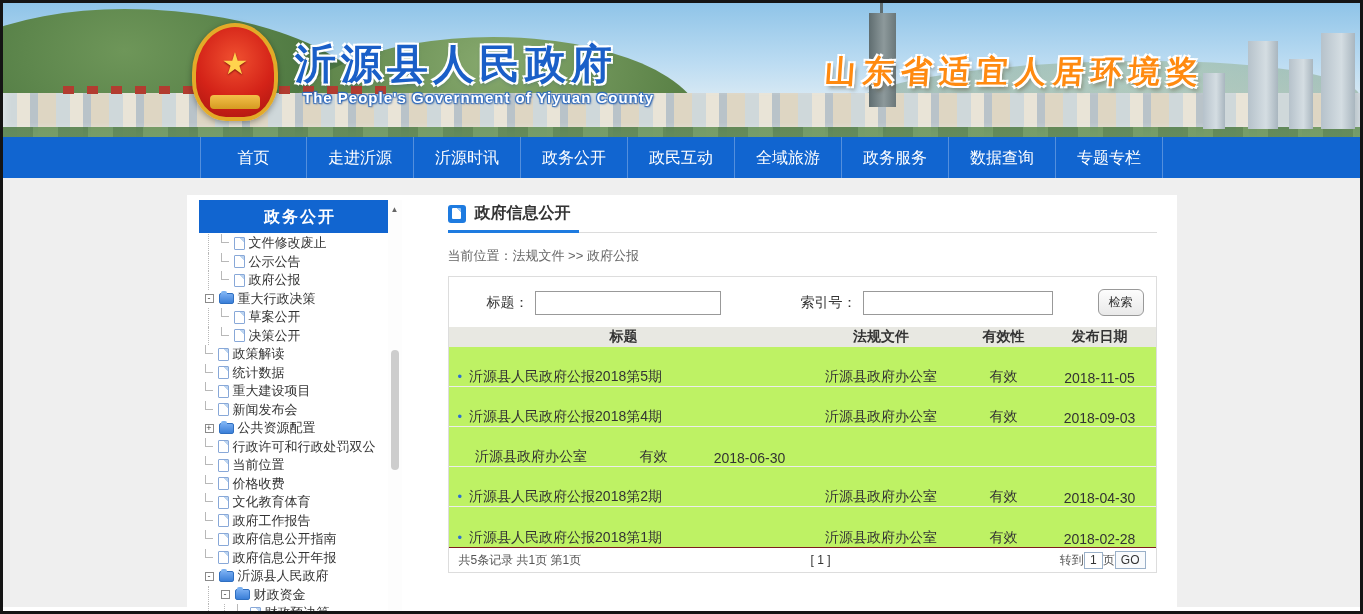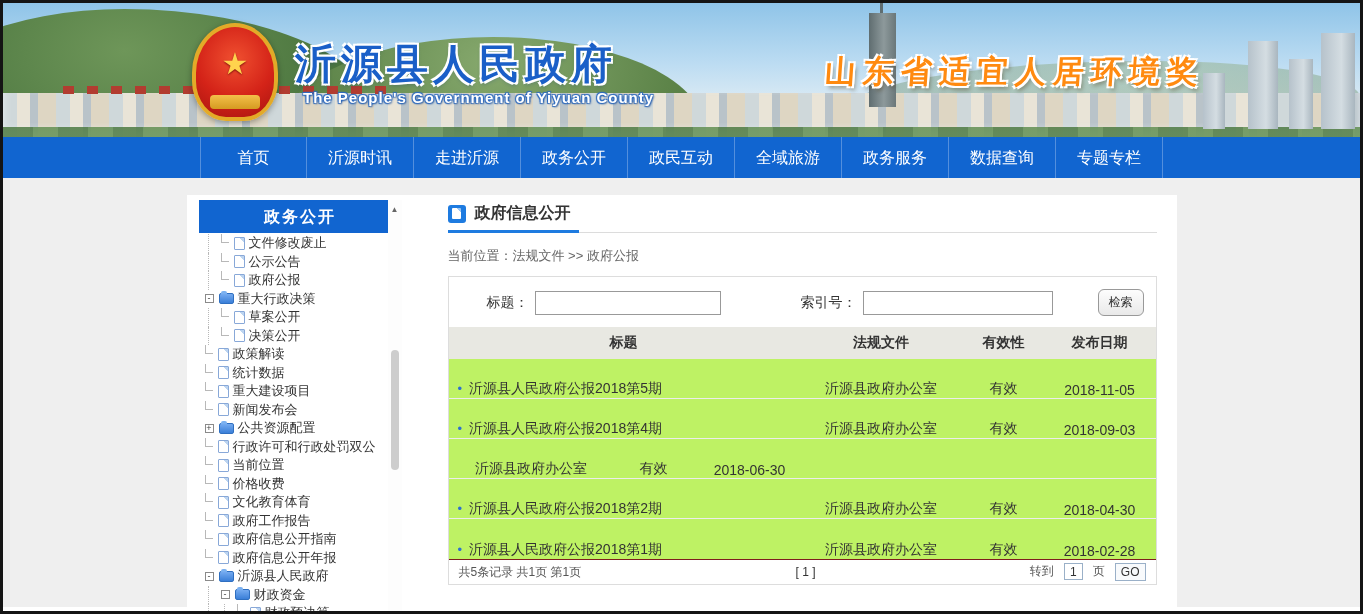--- a/index.html
+++ b/index.html
@@ -109,37 +109,37 @@
   .listbox{border:1px solid #ddd;}
   .searchbar{display:flex; align-items:center; padding:12px 12px 11px 38px;justify-content:center;}
   .searchbar label{font-size:14px; color:#333;}
   .inp{height:24px; border:1px solid #999; background:#fff; font-size:13px; padding:0 4px;}
   .inp-title{width:186px; margin-left:6px;}
   .lbl-index{margin-left:80px;}
   .inp-index{width:190px; margin-left:6px;}
   .btn-search{margin-left:auto; font-size:12px; color:#333; padding:4px 10px;
         border:1px solid #999; border-radius:6px; background:linear-gradient(#fdfdfd,#e9e9e9); cursor:pointer;}
 
-  .thead{display:flex; align-items:center; height:32px; background:var(--table_header_bg);
+  .thead{display:flex; align-items:center; height:20px; background:var(--table_header_bg);
         font-size:14px; font-weight:bold; color:#333;}
   .col-title{flex:1; text-align:center;}
   .col-unit{width:165px; text-align:center;}
   .col-valid{width:80px; text-align:center;}
   .col-date{width:112px; text-align:center;}
   .trow{display:flex; align-items:flex-end; height:40px; font-size:14px; color:#333;
         border-bottom:1px solid #ececec; background:#bef264;}
   .trow:last-child{border-bottom:none;}
   .trow .col-title{text-align:left; padding-left:9px; overflow:hidden; white-space:nowrap; cursor:pointer;}
   .bullet{color:var(--bullet_blue); margin-right:7px; font-size:13px;}
 
   .pager{display:flex; align-items:center; height:25px; border-top:1px solid #7f1d1d;
         font-size:12px; color:#555; padding:0 10px;}
   .pg-left{flex:none;}
   .pg-mid{flex:1; text-align:center; color:#333;}
-  .pg-right{flex:none; display:flex; gap:10px;}
+  .pg-right{flex:none; display:flex; align-items:center; gap:0;}
   .pg-input{width:19px; height:17px; border:1px solid #9ab0c8; text-align:center; font-size:12px; color:#333;}
   .btn-go{font-size:12px; color:#333; border:1px solid #9ab0c8; background:#f8fafc;
         padding:1px 5px; cursor:pointer;}
 </style>
 </head>
 <body>
 
 <div class="frame">
 
   <div class="banner">
@@ -156,22 +156,22 @@
     <div class="emblem">
       <span class="star">★</span>
     </div>
     <div class="site-title">沂源县人民政府</div>
     <div class="site-sub">The People's Government of Yiyuan County</div>
     <div class="slogan">山东省适宜人居环境奖</div>
   </div>
 
   <nav class="nav">
       <a class="nav-item"><span>首页</span></a>
+      <a class="nav-item"><span>走进沂源</span></a>
       <a class="nav-item"><span>沂源时讯</span></a>
-      <a class="nav-item"><span>走进沂源</span></a>
       <a class="nav-item"><span>政务公开</span></a>
       <a class="nav-item"><span>政民互动</span></a>
       <a class="nav-item"><span>全域旅游</span></a>
       <a class="nav-item"><span>政务服务</span></a>
       <a class="nav-item"><span>数据查询</span></a>
       <a class="nav-item"><span>专题专栏</span></a>
     </nav>
 
   <div class="page">
     <div class="wrapper">

